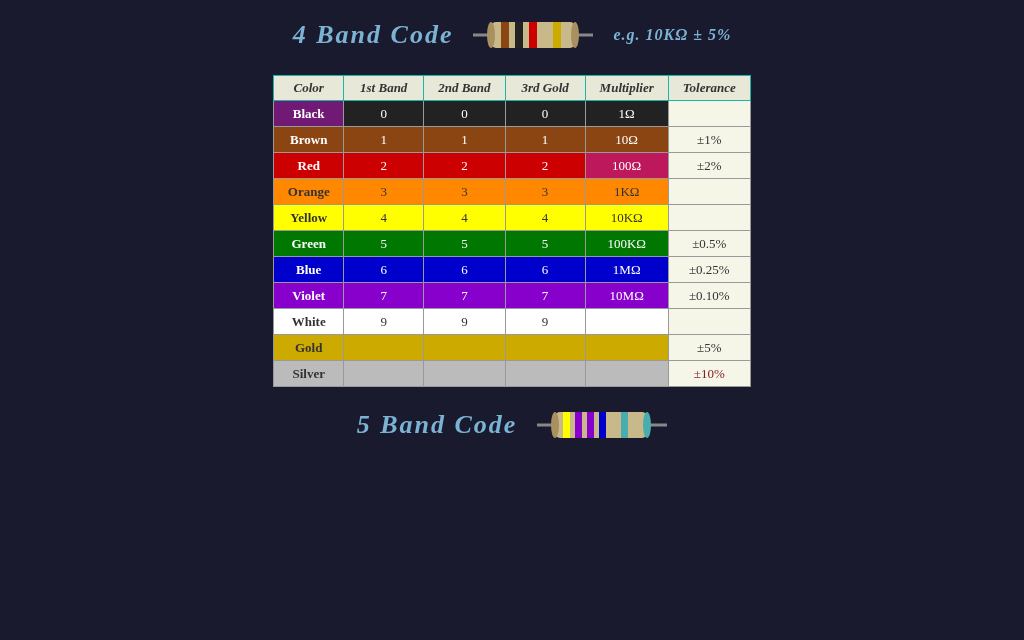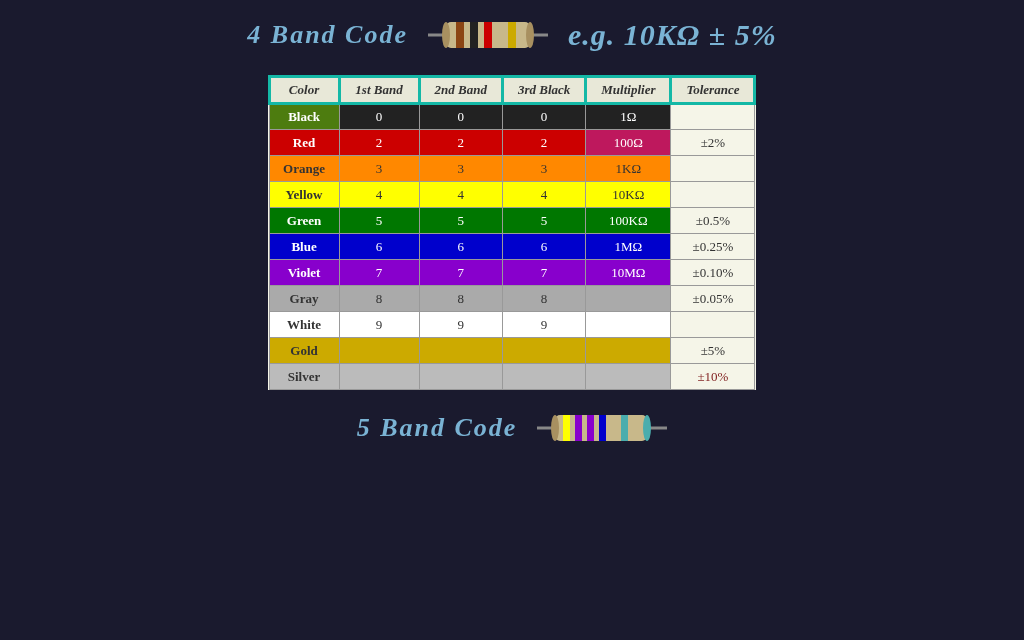--- a/index.html
+++ b/index.html
@@ -28,21 +28,21 @@
     .band-code-label {
       color: #7ab3d4;
       font-size: 26px;
       font-style: italic;
       font-weight: bold;
       letter-spacing: 2px;
     }
 
     .example-label {
       color: #7ab3d4;
-      font-size: 30px;
+      font-size: 16px;
       font-style: italic;
       font-weight: bold;
       letter-spacing: 1px;
     }
 
     
     .resistor-container {
       display: flex;
       align-items: center;
     }
@@ -52,21 +52,21 @@
       margin: 5px auto;
     }
 
     table {
       border-collapse: collapse;
       background: #f5f5e8;
     }
 
     th {
       background: #e8e8d8;
-      border: 3px solid #14b8a6;
+      border: 1px solid #14b8a6;
       padding: 4px 14px;
       font-size: 13px;
       font-style: italic;
       font-weight: bold;
       text-align: center;
       color: #333;
     }
 
     td {
       border: 1px solid #999;
@@ -125,33 +125,41 @@
   <span class="example-label">e.g. 10KΩ ± 5%</span>
 </div>
 
 <div class="table-wrapper">
   <table>
     <thead>
       <tr>
         <th>Color</th>
         <th>1st Band</th>
         <th>2nd Band</th>
-        <th>3rd Black</th>
+        <th>3rd Gold</th>
         <th>Multiplier</th>
         <th>Tolerance</th>
       </tr>
     </thead>
     <tbody id="table-body">
     <tr>
-          <td class="color-name colored-cell" style="background-color: #4d7c0f; color: rgb(255, 255, 255);">Black</td>
+          <td class="color-name colored-cell" style="background-color: #701a75; color: rgb(255, 255, 255);">Black</td>
           <td class="colored-cell" style="background-color: rgb(34, 34, 34); color: rgb(255, 255, 255);">0</td>
           <td class="colored-cell" style="background-color: rgb(34, 34, 34); color: rgb(255, 255, 255);">0</td>
           <td class="colored-cell" style="background-color: rgb(34, 34, 34); color: rgb(255, 255, 255);">0</td>
           <td class="colored-cell" style="background-color: rgb(34, 34, 34); color: rgb(255, 255, 255);">1Ω</td>
           <td style="background-color: rgb(245, 245, 232); color: rgb(51, 51, 51);"></td>
+        </tr>
+        <tr>
+          <td class="color-name colored-cell" style="background-color: rgb(139, 69, 19); color: rgb(255, 255, 255);">Brown</td>
+          <td class="colored-cell" style="background-color: rgb(139, 69, 19); color: rgb(255, 255, 255);">1</td>
+          <td class="colored-cell" style="background-color: rgb(139, 69, 19); color: rgb(255, 255, 255);">1</td>
+          <td class="colored-cell" style="background-color: rgb(139, 69, 19); color: rgb(255, 255, 255);">1</td>
+          <td class="colored-cell" style="background-color: rgb(139, 69, 19); color: rgb(255, 255, 255);">10Ω</td>
+          <td style="background-color: rgb(245, 245, 232); color: rgb(51, 51, 51);">±1%</td>
         </tr>
         <tr>
           <td class="color-name colored-cell" style="background-color: rgb(204, 0, 0); color: rgb(255, 255, 255);">Red</td>
           <td class="colored-cell" style="background-color: rgb(204, 0, 0); color: rgb(255, 255, 255);">2</td>
           <td class="colored-cell" style="background-color: rgb(204, 0, 0); color: rgb(255, 255, 255);">2</td>
           <td class="colored-cell" style="background-color: rgb(204, 0, 0); color: rgb(255, 255, 255);">2</td>
           <td class="colored-cell" style="background-color: #be185d; color: rgb(255, 255, 255);">100Ω</td>
           <td style="background-color: rgb(245, 245, 232); color: rgb(51, 51, 51);">±2%</td>
         </tr>
         <tr>
@@ -188,28 +196,20 @@
         </tr>
         <tr>
           <td class="color-name colored-cell" style="background-color: rgb(136, 0, 204); color: rgb(255, 255, 255);">Violet</td>
           <td class="colored-cell" style="background-color: rgb(136, 0, 204); color: rgb(255, 255, 255);">7</td>
           <td class="colored-cell" style="background-color: rgb(136, 0, 204); color: rgb(255, 255, 255);">7</td>
           <td class="colored-cell" style="background-color: rgb(136, 0, 204); color: rgb(255, 255, 255);">7</td>
           <td class="colored-cell" style="background-color: rgb(136, 0, 204); color: rgb(255, 255, 255);">10MΩ</td>
           <td style="background-color: rgb(245, 245, 232); color: rgb(51, 51, 51);">±0.10%</td>
         </tr>
         <tr>
-          <td class="color-name colored-cell" style="background-color: rgb(170, 170, 170); color: rgb(51, 51, 51);">Gray</td>
-          <td class="colored-cell" style="background-color: rgb(170, 170, 170); color: rgb(51, 51, 51);">8</td>
-          <td class="colored-cell" style="background-color: rgb(170, 170, 170); color: rgb(51, 51, 51);">8</td>
-          <td class="colored-cell" style="background-color: rgb(170, 170, 170); color: rgb(51, 51, 51);">8</td>
-          <td class="colored-cell" style="background-color: rgb(170, 170, 170); color: rgb(51, 51, 51);"></td>
-          <td style="background-color: rgb(245, 245, 232); color: rgb(51, 51, 51);">±0.05%</td>
-        </tr>
-        <tr>
           <td class="color-name colored-cell" style="background-color: rgb(255, 255, 255); color: rgb(51, 51, 51);">White</td>
           <td class="colored-cell" style="background-color: rgb(255, 255, 255); color: rgb(51, 51, 51);">9</td>
           <td class="colored-cell" style="background-color: rgb(255, 255, 255); color: rgb(51, 51, 51);">9</td>
           <td class="colored-cell" style="background-color: rgb(255, 255, 255); color: rgb(51, 51, 51);">9</td>
           <td class="colored-cell" style="background-color: rgb(255, 255, 255); color: rgb(51, 51, 51);"></td>
           <td style="background-color: rgb(245, 245, 232); color: rgb(51, 51, 51);"></td>
         </tr>
         <tr>
           <td class="color-name colored-cell" style="background-color: rgb(204, 170, 0); color: rgb(51, 51, 51);">Gold</td>
           <td class="colored-cell" style="background-color: rgb(204, 170, 0); color: rgb(51, 51, 51);"></td>

